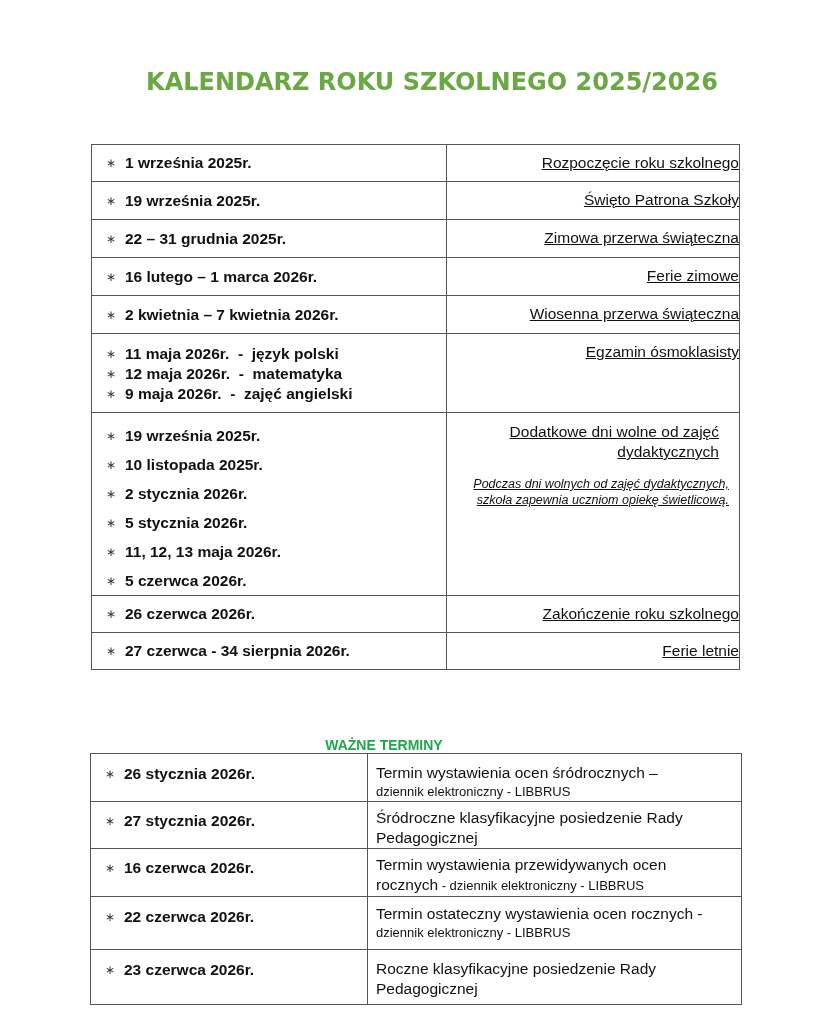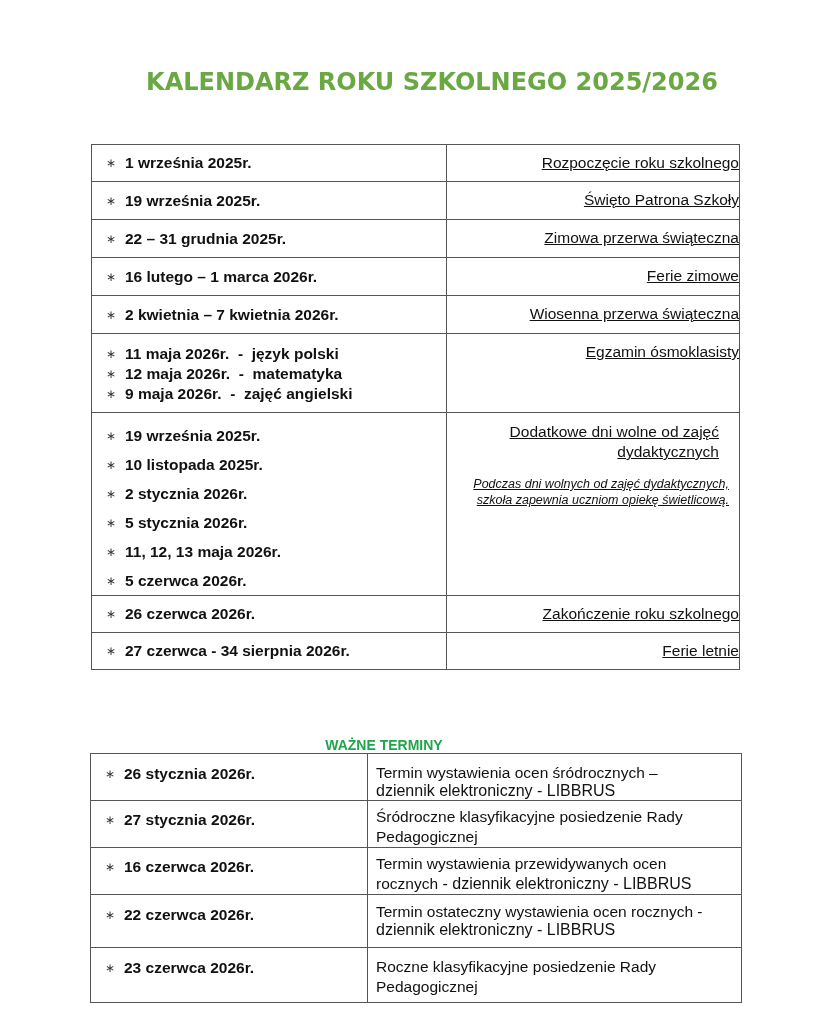--- a/index.html
+++ b/index.html
@@ -18,21 +18,21 @@
   .star { width: 33px; padding-left: 5px; box-sizing: border-box; font-size: 12px; color: #333; text-align: center; }
   .date { font-weight: bold; }
   .subj { font-weight: bold; white-space: pre; }
   .r-text { padding-top: 9px; }
   .note { font-style: italic; font-size: 12.5px; line-height: 16px; margin-top: 14px; padding: 0 10px; }
   .subtitle { position: absolute; top: 722px; left: 0; width: 768px; text-align: center;
               font-weight: bold; font-size: 14px; color: #1fa64a; margin-top: 15px; }
   #t2 { left: 90px; top: 753px; width: 652px; }
   #t2 td.l { width: 276px; }
   #t2 td.r { width: 374px; font-size: 15.5px; padding-left: 8px; box-sizing: border-box; }
-  .small { font-size: 16px; }
+  .small { font-size: 13px; }
 </style>
 </head>
 <body>
 
 <div class="title">KALENDARZ ROKU SZKOLNEGO 2025/2026</div>
 
 <table id="t1">
   <tbody>
       <tr class="row1">
     <td class="l" style="height:36px">

